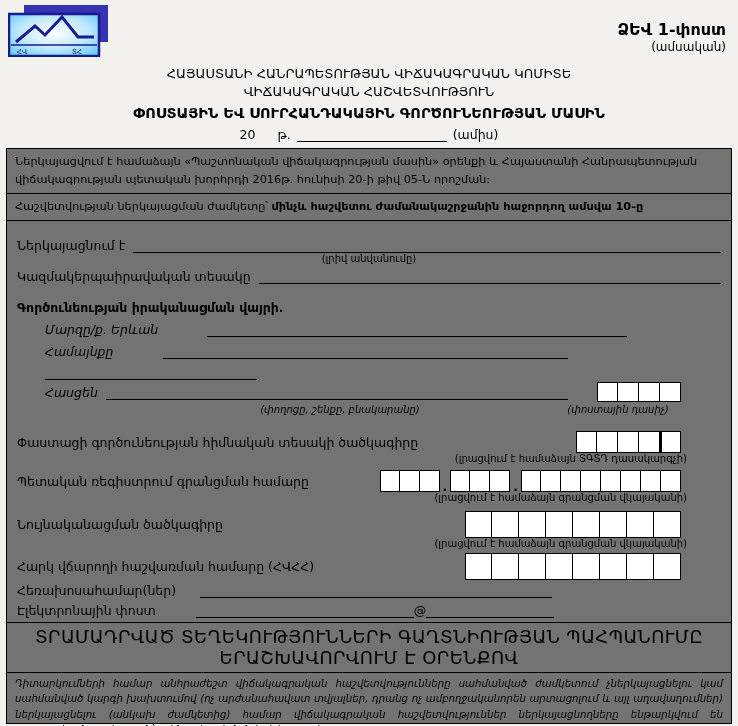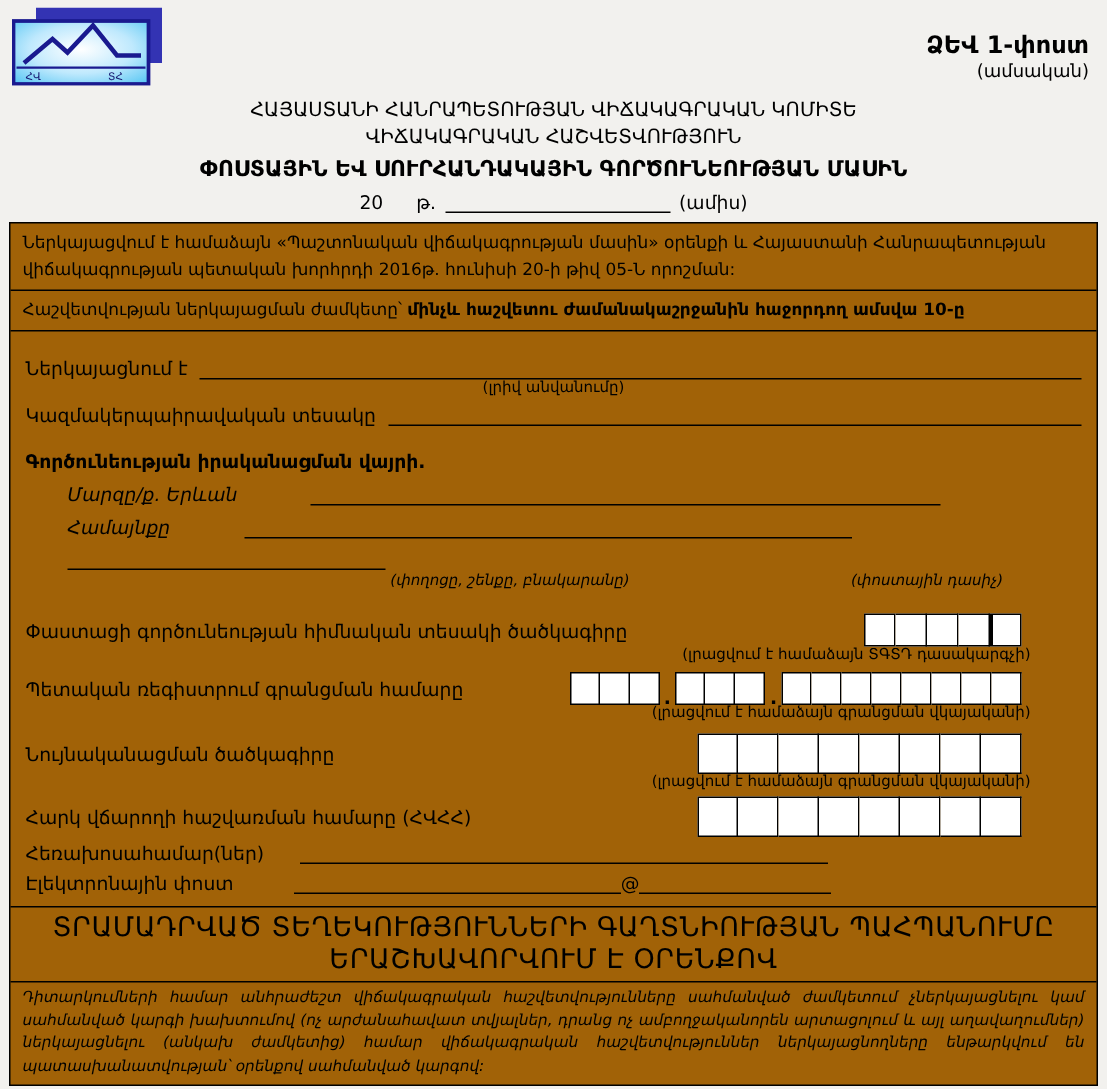--- a/index.html
+++ b/index.html
@@ -17,21 +17,21 @@
   .form-period { font-size:12px; margin-top:1px; }
   .org-line1 { position:absolute; top:66px; left:0; right:0; text-align:center; font-size:13px; }
   .org-line2 { position:absolute; top:84px; left:0; right:0; text-align:center; font-size:13px; }
   .main-title { position:absolute; top:105px; left:0; right:0; text-align:center; font-size:14.5px; font-weight:bold; }
   .date-line { position:absolute; top:126px; left:0; right:0; display:flex; justify-content:center; align-items:flex-end; font-size:12.5px; }
   .date-line .gap { width:22px; }
   .date-line .ul { width:150px; margin:0 6px; }
   
   .formtable {
     position:absolute; left:6px; right:6px; top:148px; bottom:2px;
-    border:1px solid #000; display:flex; flex-direction:column; background:#a16207;
+    border:1px solid #000; display:flex; flex-direction:column; background:#737373;
   }
   .row-basis { border-bottom:1px solid #000; padding:4px 8px 5px 8px; font-size:11.3px; line-height:1.55; }
   .row-deadline { border-bottom:1px solid #000; padding:6px 8px 7px 8px; font-size:11.3px; }
   .row-body { flex:1; border-bottom:1px solid #000; padding:8px 10px 4px 10px; font-size:12.5px; position:relative; }
   .row-conf { border-bottom:1px solid #000; padding:3px 6px 4px 6px; text-align:center; font-size:18px; letter-spacing:0.4px; }
   .row-note { padding:3px 8px 4px 8px; font-size:10.2px; font-style:italic; text-align:justify; line-height:1.5; }
   .b { font-weight:bold; }
   
   .fline { display:flex; align-items:flex-end; }
   .flabel { white-space:nowrap; padding-right:8px; }
@@ -135,20 +135,32 @@
 
       <div class="fline indent mt6 it">
         <span class="flabel">Համայնքը</span>
         <span class="ul w-community"></span>
       </div>
 
       <div class="fline indent mt5 it">
         <span class="ul w-settlement"></span>
       </div>
 
+      <div class="boxrow mt2">
+        <div class="fline indent it" style="flex:1;">
+          <span class="flabel">Հասցեն</span>
+          <span class="ul w-address"></span>
+        </div>
+        <div class="cells cells-postal">
+            <div class="cell"></div>
+            <div class="cell"></div>
+            <div class="cell"></div>
+            <div class="cell"></div>
+          </div>
+      </div>
 
       <div class="hint-row hint">
         <div class="hc">(փողոցը, շենքը, բնակարանը)</div>
         <div class="hr">(փոստային դասիչ)</div>
       </div>
 
       <div class="boxrow mt10">
         <span>Փաստացի գործունեության հիմնական տեսակի ծածկագիրը</span>
         <div class="cells thick-last">
             <div class="cell"></div>

